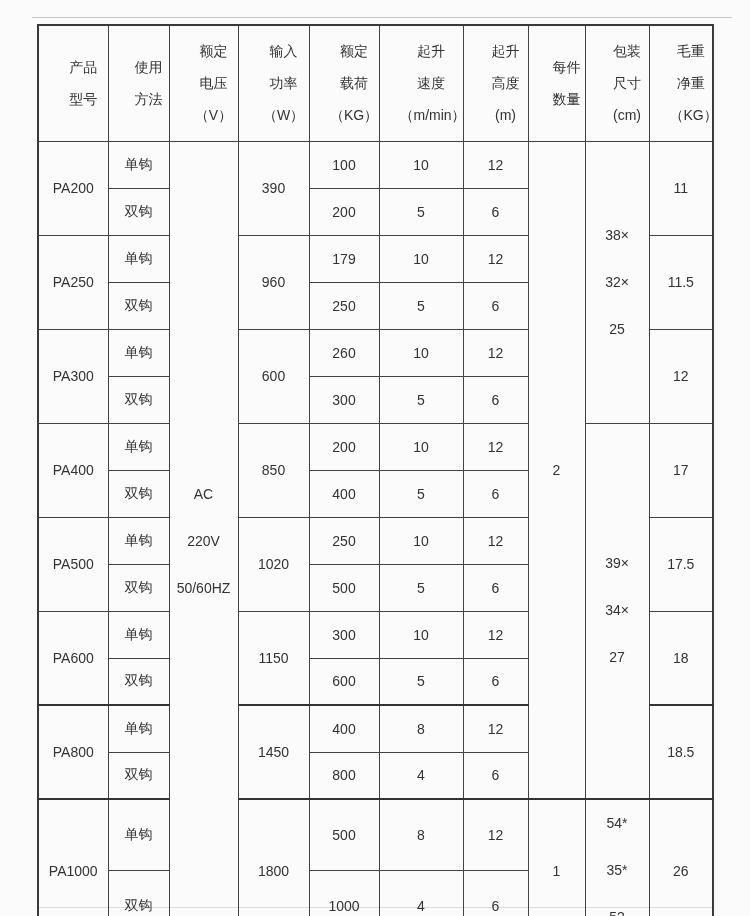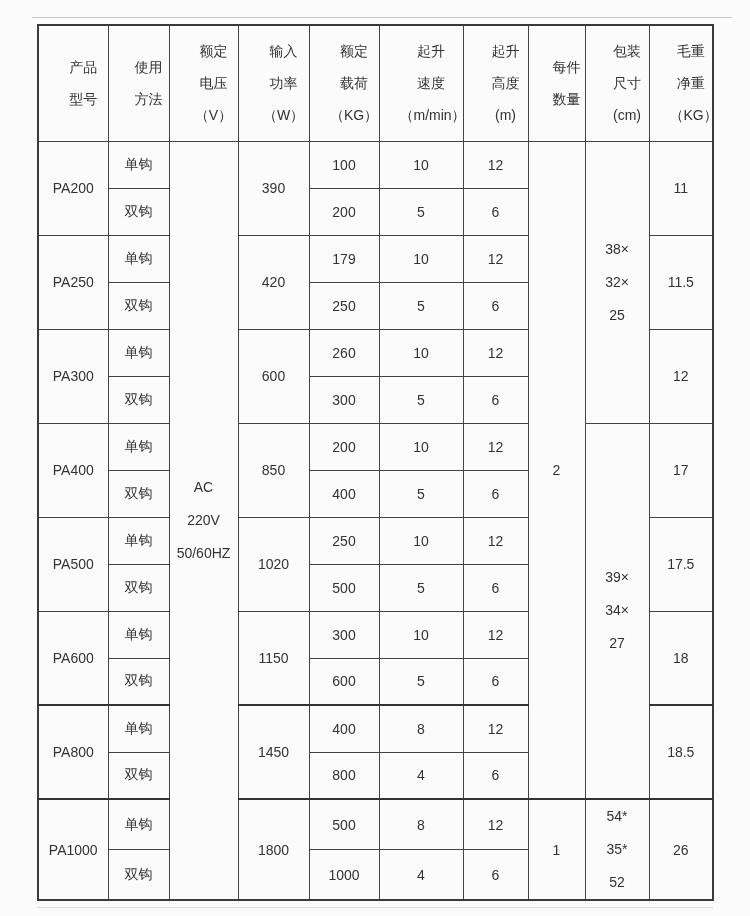--- a/index.html
+++ b/index.html
@@ -45,21 +45,21 @@
   }
   table.spec thead tr { height: 116px; }
   table.spec tbody tr { height: 47px; }
   table.spec th {
     white-space: pre-line;
     line-height: 32px;
     padding-left: 20px;
   }
   td.c-voltage, td.c-packing {
     white-space: pre-line;
-    line-height: 33px;
+    line-height: 47px;
   }
   tr.thick-top td { border-top-width: 2px; border-top-color: #333; }
 </style>
 </head>
 <body>
 
 <div id="artifact-top" class="artifact-line"></div>
 <div id="artifact-bottom" class="artifact-line"></div>
 
 <table class="spec">
@@ -127,21 +127,21 @@
     <tr>
       <td class="c-usage">双钩</td>
       <td class="c-load">200</td>
       <td class="c-speed">5</td>
       <td class="c-height">6</td>
     </tr>
 
     <tr>
       <td class="c-model" rowspan="2">PA250</td>
       <td class="c-usage">单钩</td>
-      <td class="c-power" rowspan="2">420</td>
+      <td class="c-power" rowspan="2">960</td>
       <td class="c-load">179</td>
       <td class="c-speed">10</td>
       <td class="c-height">12</td>
       <td class="c-weight" rowspan="2">11.5</td>
     </tr>
     <tr>
       <td class="c-usage">双钩</td>
       <td class="c-load">250</td>
       <td class="c-speed">5</td>
       <td class="c-height">6</td>

